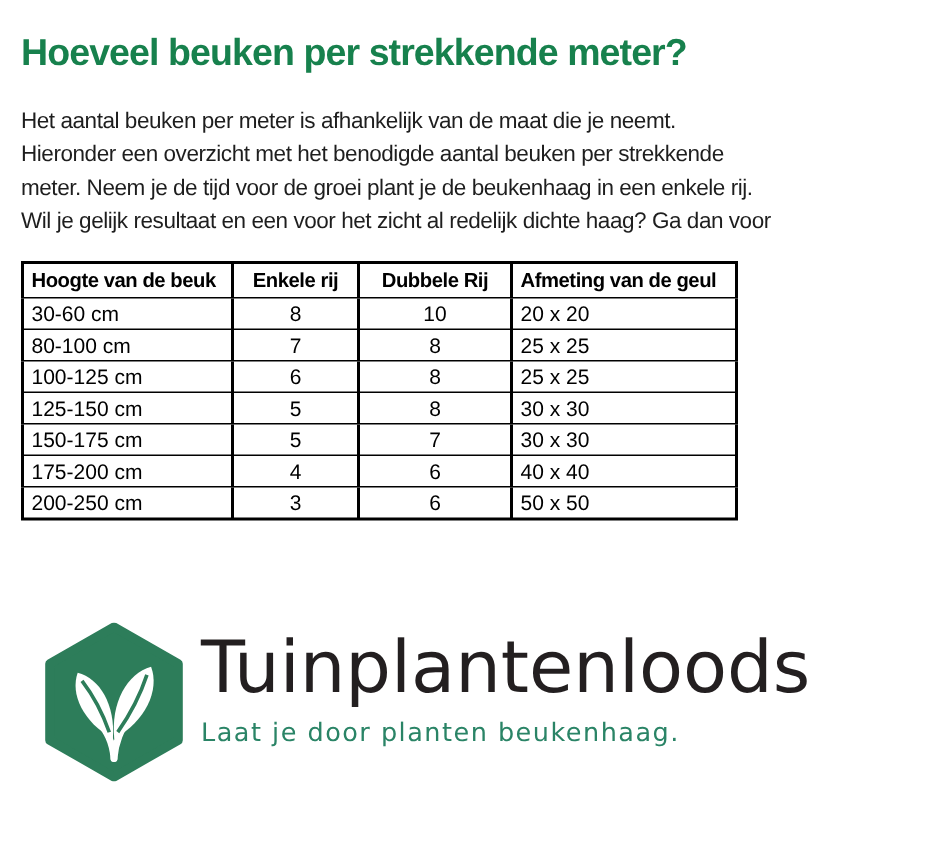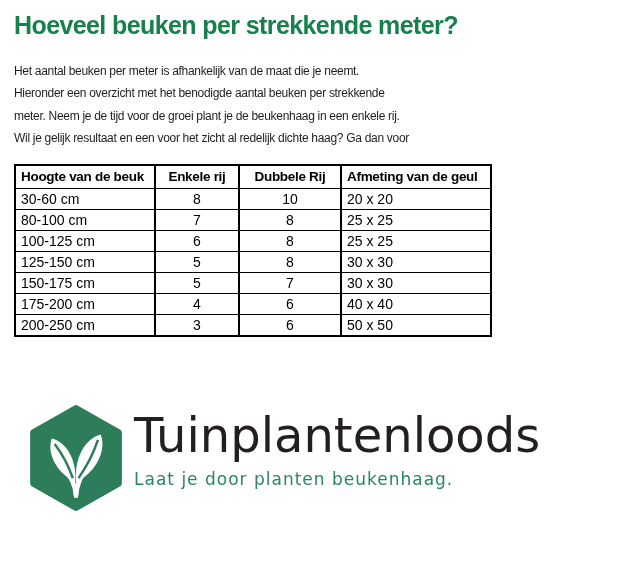--- a/index.html
+++ b/index.html
@@ -4,30 +4,30 @@
 <style>
   html,body{margin:0;padding:0;}
   body{
     width:622px;height:567px;background:#ffffff;overflow:hidden;
     font-family:"Liberation Sans",sans-serif;
     -webkit-font-smoothing:antialiased;
   }
   .content{padding:8px 14px 0 14px;}
 
   h1.page-title{
-    margin:2px 0 0 0;
+    margin:12px 0 0 0;
     font-size:25px;line-height:31px;font-weight:bold;
     letter-spacing:-0.6px;
     color:#17814d;
   }
 
   .intro{
     margin-top:19px;
     color:#1e1e1e;
-    font-size:12px;line-height:22.4px;letter-spacing:-0.3px;
+    font-size:15px;line-height:22.4px;letter-spacing:-0.3px;
   }
   .intro .line{white-space:nowrap;}
 
   table.beuken-table{
     margin-top:14px;
     border-collapse:collapse;
     table-layout:fixed;
     width:476px;
     color:#000;
   }

